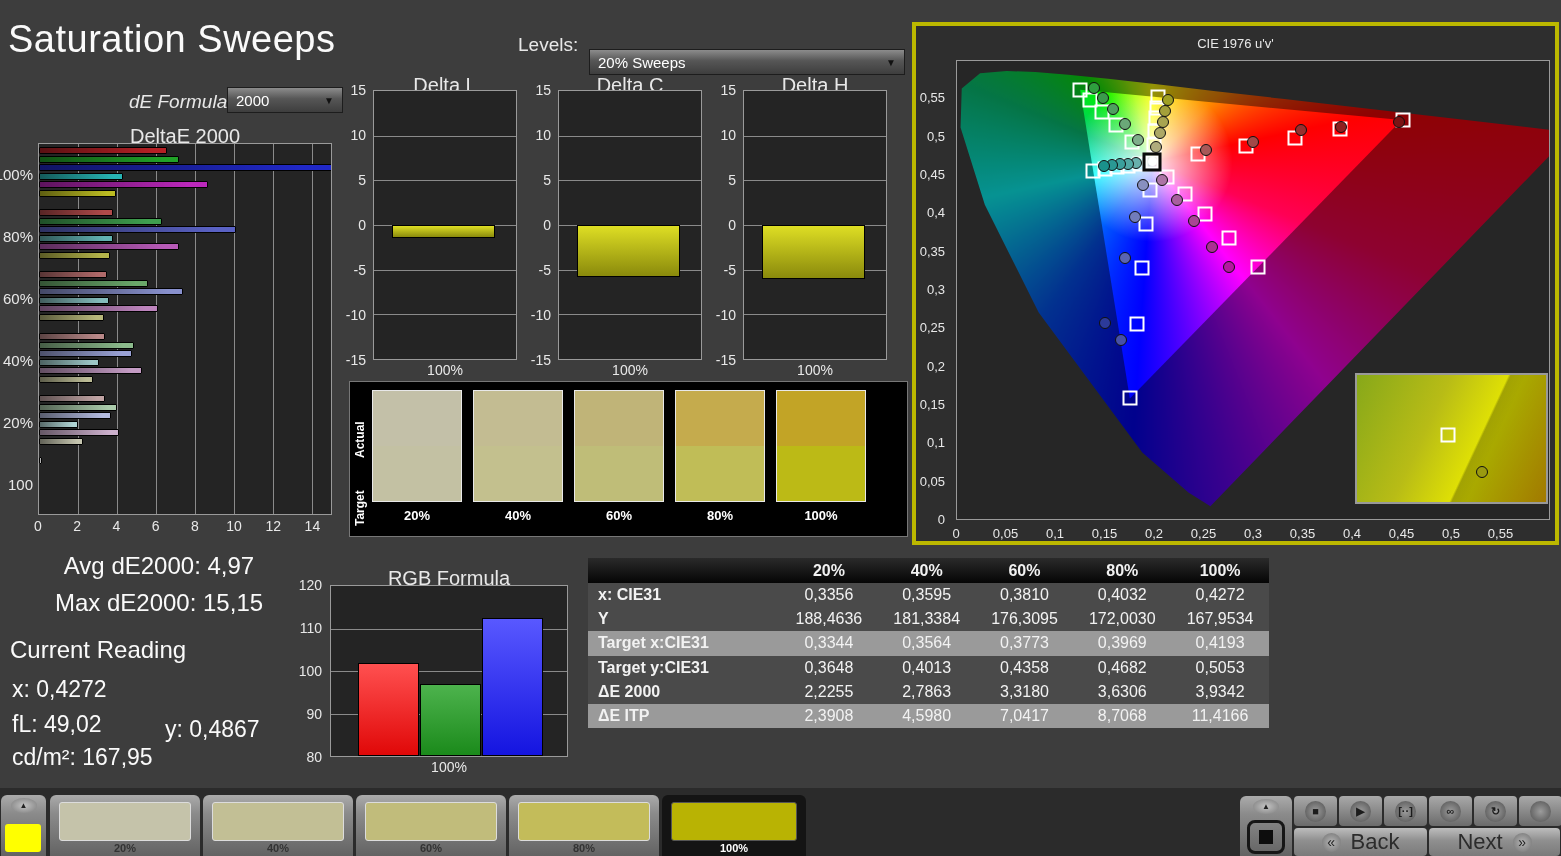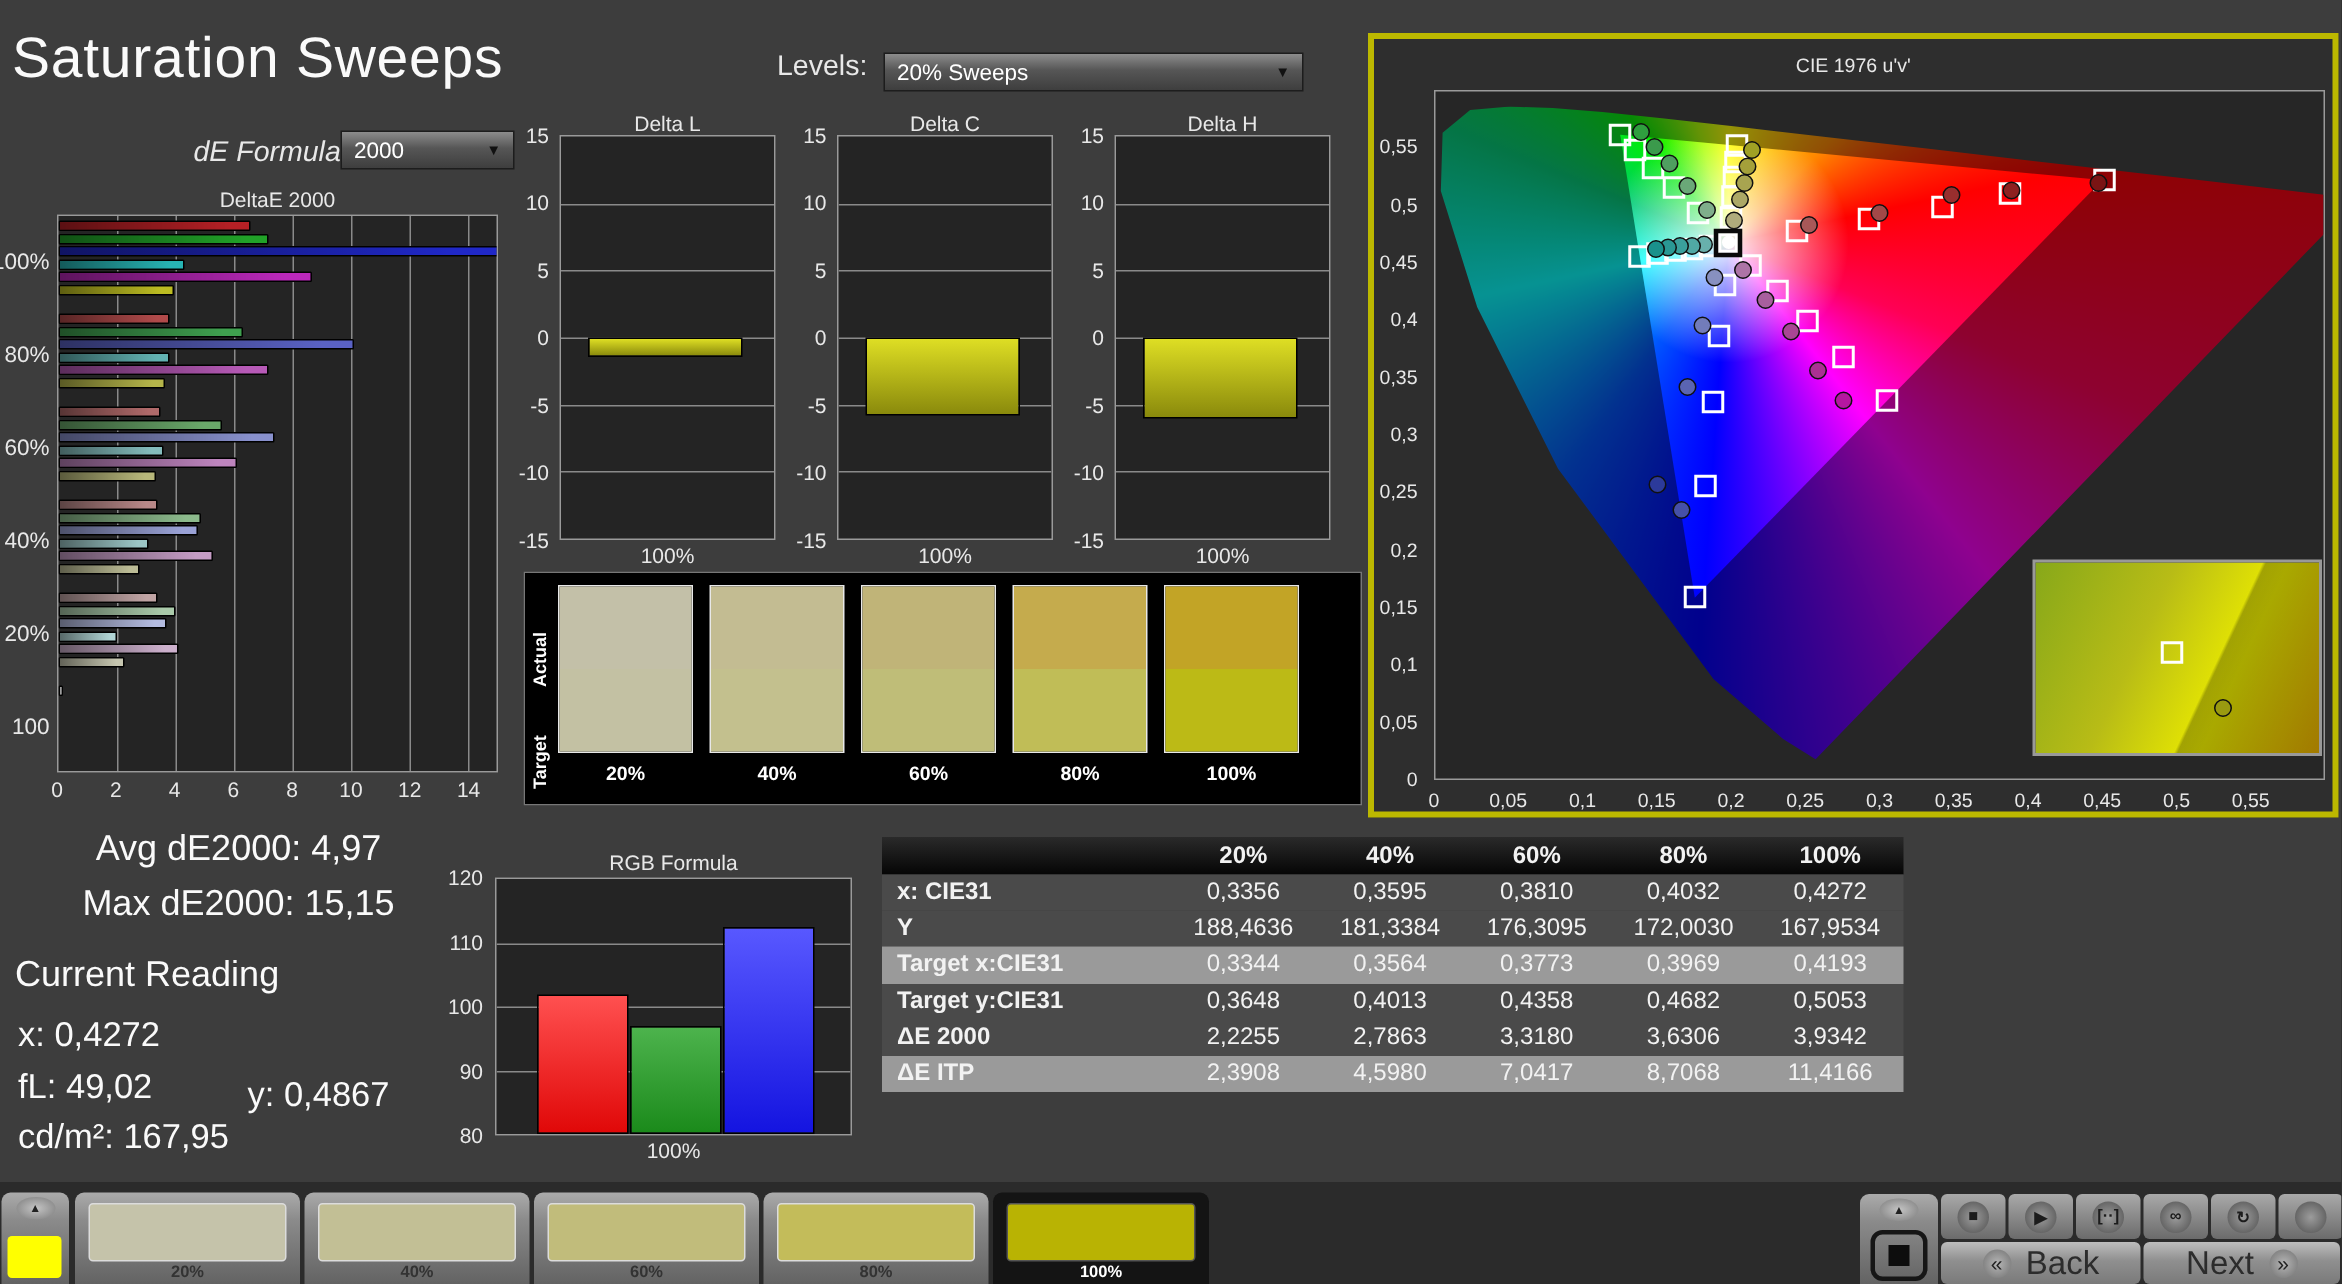--- a/index.html
+++ b/index.html
@@ -8,21 +8,21 @@
   .abs{position:absolute;}
   
   .page-title{left:8px;top:18px;font-size:38px;font-weight:300;color:#fafafa;letter-spacing:.5px;}
   .ctl-label{font-size:19px;color:#e8e8e8;}
   .dropdown{background:linear-gradient(#8c8c8c,#565656 45%,#3e3e3e);border:1px solid #1d1d1d;
             color:#fff;font-size:15px;display:flex;align-items:center;padding:0 8px;box-sizing:border-box;}
   .dropdown .dd-text{flex:1;white-space:nowrap;overflow:hidden;}
   .dd-arrow{font-size:10px;color:#111;}
   
   .plot{background:#242424;border:1px solid #9a9a9a;box-sizing:border-box;position:absolute;overflow:hidden;}
-  .chart-title{font-size:14px;color:#e8e8e8;text-align:center;}
+  .chart-title{font-size:20px;color:#e8e8e8;text-align:center;}
   .gridline{position:absolute;background:#8a8a8a;}
   .vline{top:0;bottom:0;width:1px;}
   .hline{left:0;right:0;height:1px;}
   .xtick{position:absolute;transform:translateX(-50%);font-size:14px;color:#e8e8e8;}
   .ytick{position:absolute;right:4px;font-size:14px;color:#e8e8e8;}
   .xlabel{font-size:14px;color:#e8e8e8;text-align:center;}
   
   .de-group{position:absolute;left:0;right:0;}
   .de-bar{height:7px;margin-bottom:1.5px;border:1px solid #000;box-sizing:border-box;border-radius:1px;}
   #de-ylabels{display:flex;flex-direction:column;}
@@ -114,21 +114,21 @@
 
   <div class="abs page-title">Saturation Sweeps</div>
 
   <div class="abs ctl-label" style="left:129px;top:91px;font-style:italic;">dE Formula:</div>
   <div class="abs dropdown" style="left:227px;top:87px;width:116px;height:26px;">
     <span class="dd-text">2000</span>
     <span class="dd-arrow">▼</span>
   </div>
 
   <div class="abs ctl-label" style="left:518px;top:34px;">Levels:</div>
-  <div class="abs dropdown" style="left:589px;top:35px;width:280px;height:26px;">
+  <div class="abs dropdown" style="left:589px;top:49px;width:316px;height:26px;">
     <span class="dd-text">20% Sweeps</span>
     <span class="dd-arrow">▼</span>
   </div>
 
   <div class="abs chart-title" style="left:38px;top:125px;width:294px;">DeltaE 2000</div>
   <div class="abs" id="de-ylabels" style="left:0;top:143px;width:33px;">
       <div class="de-glabel">100%</div>
       <div class="de-glabel">80%</div>
       <div class="de-glabel">60%</div>
       <div class="de-glabel">40%</div>

